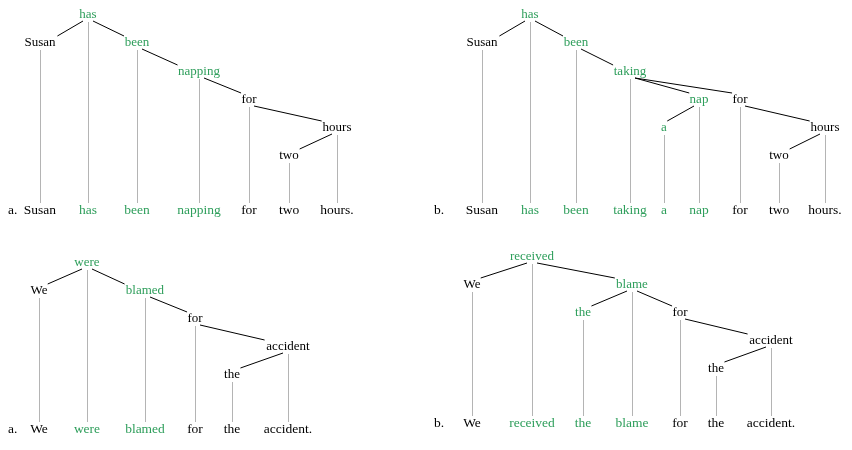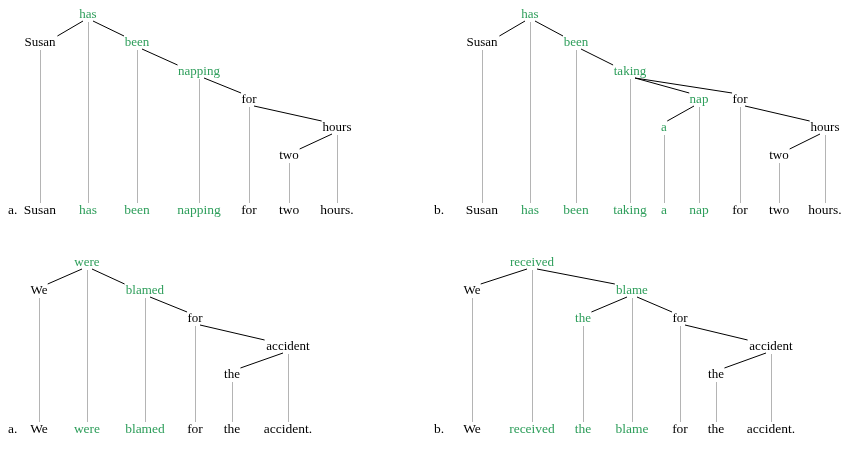--- a/index.html
+++ b/index.html
@@ -159,21 +159,21 @@
         <text class="node-label node-black" x="232" y="153" text-anchor="middle">the</text>
         <text class="panel-letter" x="8" y="208" text-anchor="start">a.</text>
         <text class="sentence-word word-black" x="39" y="208" text-anchor="middle">We</text>
         <text class="sentence-word word-green" x="87" y="208" text-anchor="middle">were</text>
         <text class="sentence-word word-green" x="145" y="208" text-anchor="middle">blamed</text>
         <text class="sentence-word word-black" x="195" y="208" text-anchor="middle">for</text>
         <text class="sentence-word word-black" x="232" y="208" text-anchor="middle">the</text>
         <text class="sentence-word word-black" x="288" y="208" text-anchor="middle">accident.</text>
       </svg>
     </div>
-    <div class="tree-panel" style="left: 426px; top: 225px;">
+    <div class="tree-panel" style="left: 426px; top: 219px;">
       <svg class="tree-svg" viewBox="0 0 426 225" width="426" height="225">
         <line class="projection-line" x1="46" y1="73" x2="46" y2="197"></line>
         <line class="projection-line" x1="106" y1="45" x2="106" y2="197"></line>
         <line class="projection-line" x1="157" y1="101" x2="157" y2="197"></line>
         <line class="projection-line" x1="206" y1="73" x2="206" y2="197"></line>
         <line class="projection-line" x1="254" y1="101" x2="254" y2="197"></line>
         <line class="projection-line" x1="290" y1="157" x2="290" y2="197"></line>
         <line class="projection-line" x1="345" y1="129" x2="345" y2="197"></line>
         <line class="branch-line" x1="101" y1="44" x2="54.71" y2="59"></line>
         <line class="branch-line" x1="111" y1="44" x2="188.84" y2="59"></line>

